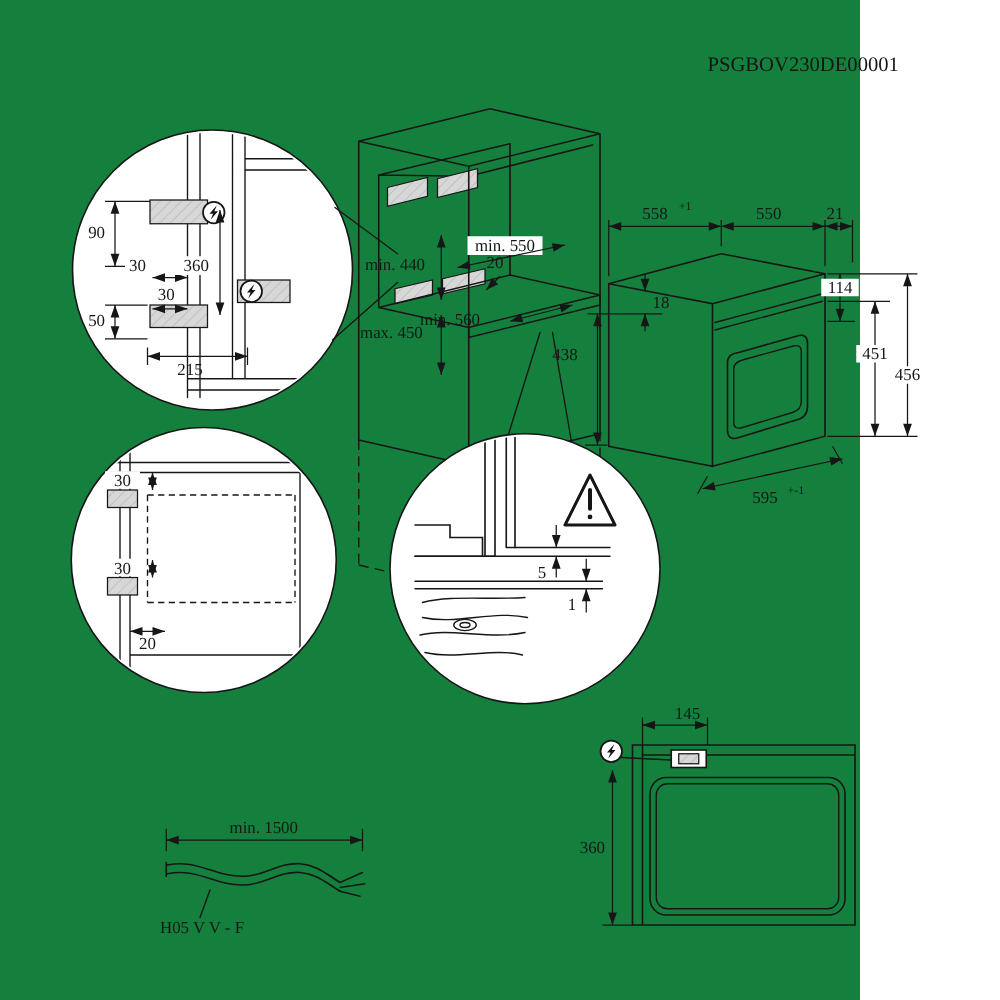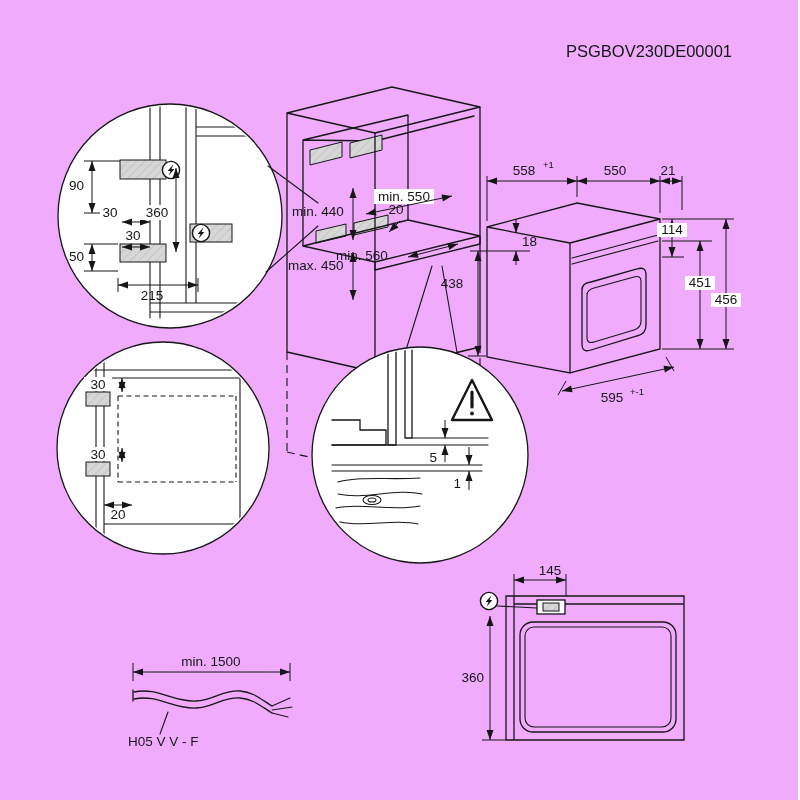--- a/index.html
+++ b/index.html
@@ -1,16 +1,16 @@
 <!DOCTYPE html>
 <html><head>
 <meta charset="utf-8">
 <style>
   html,body{margin:0;padding:0;background:#fff}
-  .canvas{position:relative;width:798px;height:800px;background:#f0abfc;font-family:Liberation Sans, sans-serif}
+  .canvas{position:relative;width:688px;height:800px;background:#15803d;font-family:Liberation Serif, serif}
   svg{display:block}
   .ln{stroke:#161616;stroke-width:1.3;fill:none;stroke-linecap:round}
   .ln2{stroke:#161616;stroke-width:1.1;fill:none;stroke-linecap:round}
   .dash{stroke:#161616;stroke-width:1.1;fill:none;stroke-dasharray:8 5}
   .dash2{stroke:#161616;stroke-width:1.1;fill:none;stroke-dasharray:5 3.5}
   .dim{stroke:#161616;stroke-width:1;fill:none}
   .lbl{font-size:13.5px;fill:#161616}
   .sup{font-size:9.5px;fill:#161616}
   .code{font-size:16.5px;fill:#161616}
   .bg{fill:#fff}

